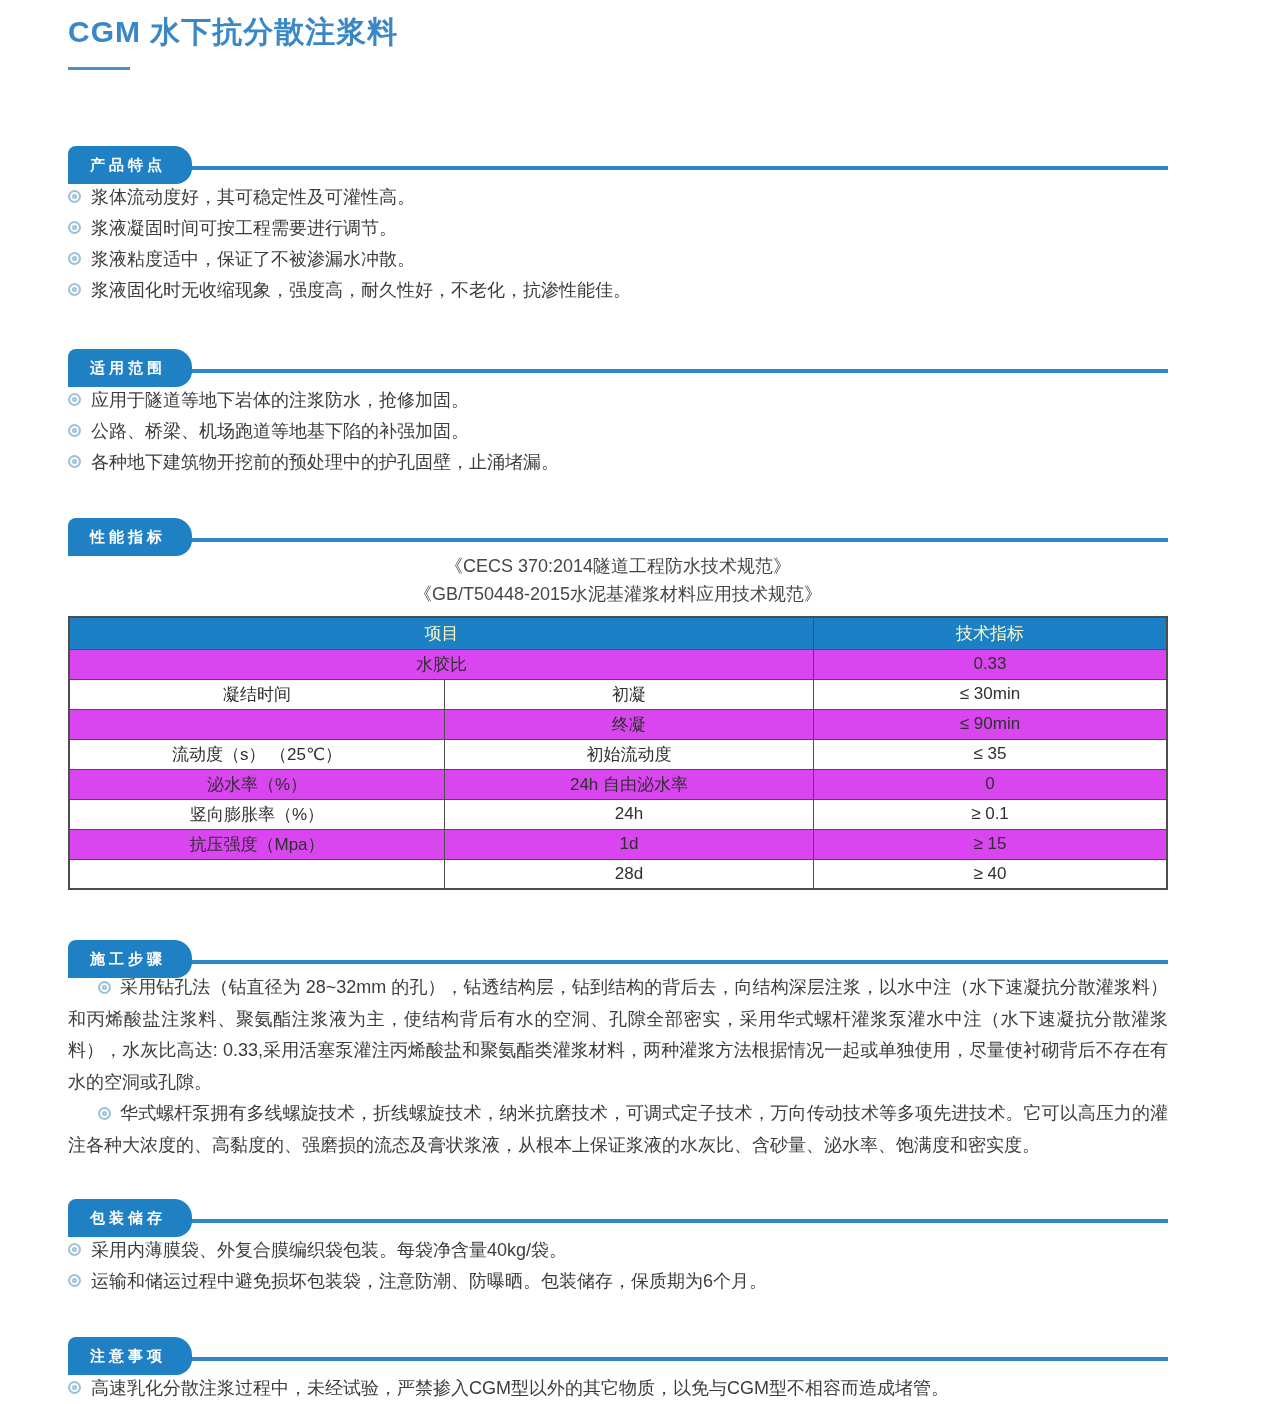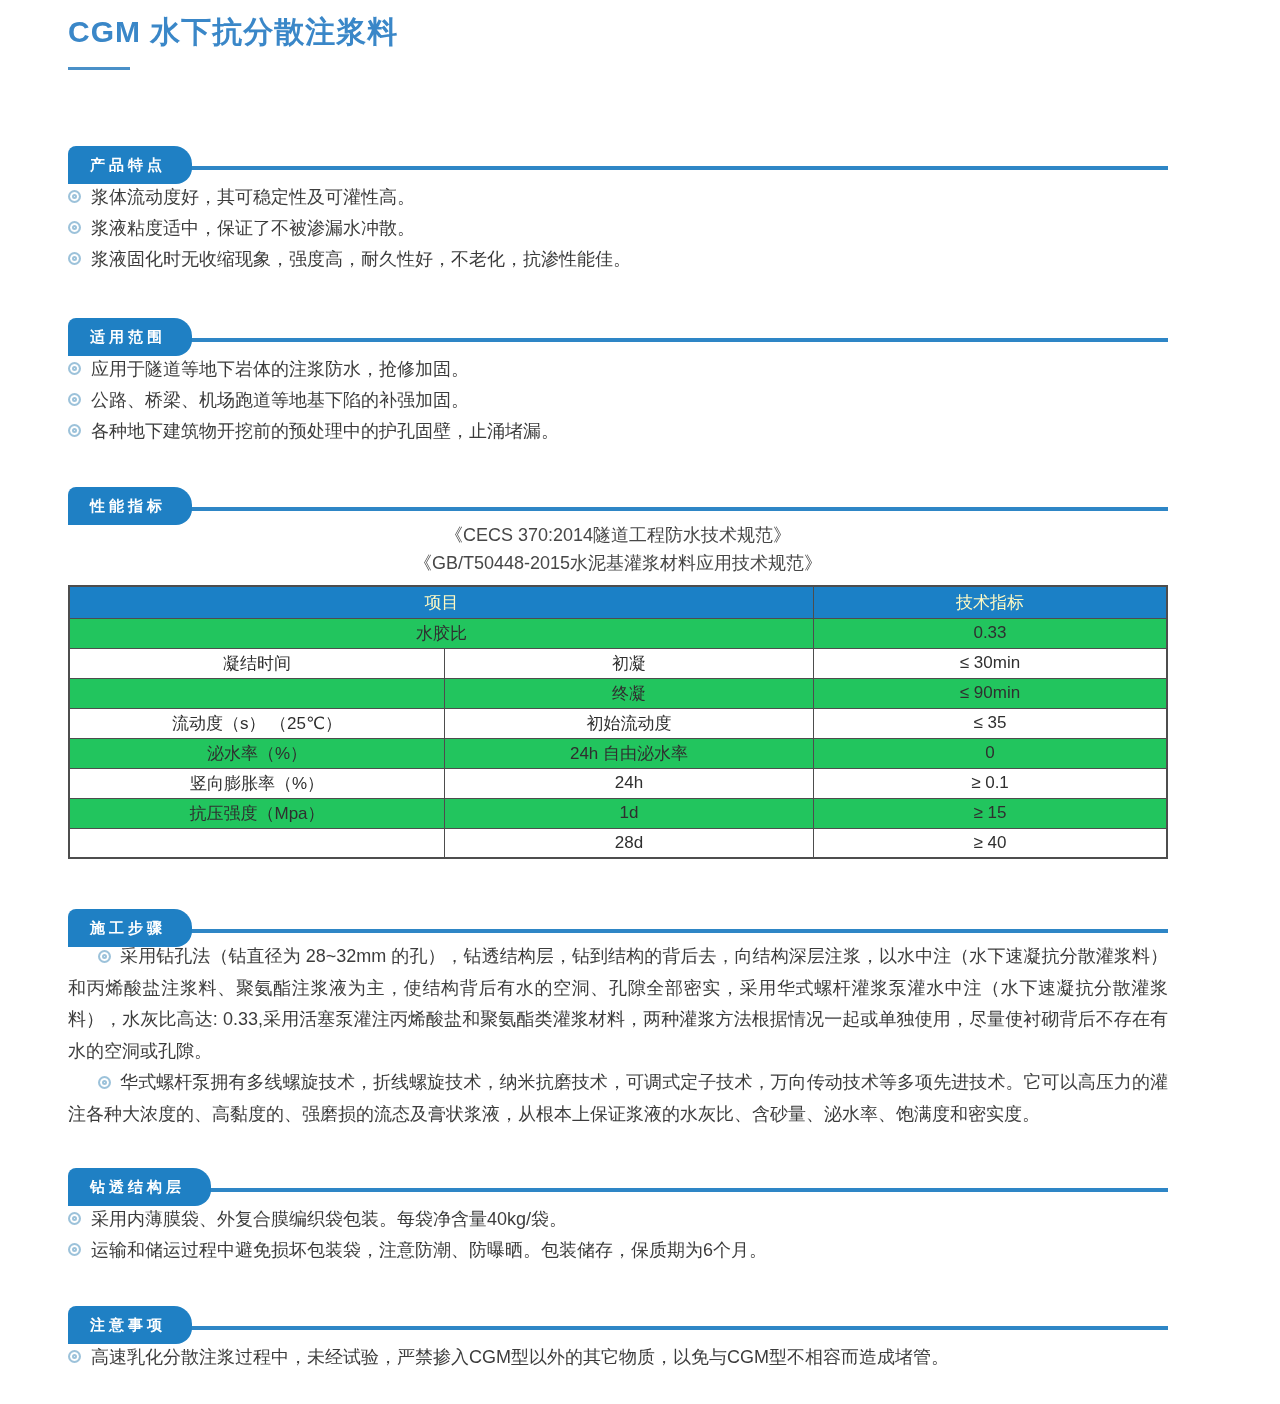--- a/index.html
+++ b/index.html
@@ -69,21 +69,21 @@
   }
   table.spec th, table.spec td {
     border: 1.5px solid #4d4d4d;
     height: 30px; text-align: center; vertical-align: middle;
     padding: 0 4px;
   }
   table.spec thead th {
     background: #1b80c6; color: #fef9c3;
     font-weight: normal; height: 32px;
   }
-  tr.gray td { background: #22c55e; }
+  tr.gray td { background: #d946ef; }
   tr.white td { background: #ffffff; }
 
   
   .paras { margin-top: 8px; }
   .paras p {
     font-size: 18px; line-height: 31.5px; color: #3c3c3c;
     text-align: justify; text-indent: 30px;
   }
 
   
@@ -107,20 +107,24 @@
   <div class="sec-header sec-features">
     <span class="sec-tab">产品特点</span>
   </div>
   <ul class="bullets">
     <li>
         <span class="ring"></span>
         <span>浆体流动度好，其可稳定性及可灌性高。</span>
       </li>
     <li>
         <span class="ring"></span>
+        <span>浆液凝固时间可按工程需要进行调节。</span>
+      </li>
+    <li>
+        <span class="ring"></span>
         <span>浆液粘度适中，保证了不被渗漏水冲散。</span>
       </li>
     <li>
         <span class="ring"></span>
         <span>浆液固化时无收缩现象，强度高，耐久性好，不老化，抗渗性能佳。</span>
       </li>
   </ul>
 
   <div class="sec-header sec-scope">
     <span class="sec-tab">适用范围</span>
@@ -205,21 +209,21 @@
 
   <div class="sec-header sec-steps">
     <span class="sec-tab">施工步骤</span>
   </div>
   <div class="paras">
     <p><span class="ring-inline"></span><span>采用钻孔法（钻直径为 28~32mm 的孔），钻透结构层，钻到结构的背后去，向结构深层注浆，以水中注（水下速凝抗分散灌浆料）和丙烯酸盐注浆料、聚氨酯注浆液为主，使结构背后有水的空洞、孔隙全部密实，采用华式螺杆灌浆泵灌水中注（水下速凝抗分散灌浆料），水灰比高达: 0.33,采用活塞泵灌注丙烯酸盐和聚氨酯类灌浆材料，两种灌浆方法根据情况一起或单独使用，尽量使衬砌背后不存在有水的空洞或孔隙。</span></p>
     <p><span class="ring-inline"></span><span>华式螺杆泵拥有多线螺旋技术，折线螺旋技术，纳米抗磨技术，可调式定子技术，万向传动技术等多项先进技术。它可以高压力的灌注各种大浓度的、高黏度的、强磨损的流态及膏状浆液，从根本上保证浆液的水灰比、含砂量、泌水率、饱满度和密实度。</span></p>
   </div>
 
   <div class="sec-header sec-storage">
-    <span class="sec-tab">钻透结构层</span>
+    <span class="sec-tab">包装储存</span>
   </div>
   <ul class="bullets tight">
     <li>
         <span class="ring"></span>
         <span>采用内薄膜袋、外复合膜编织袋包装。每袋净含量40kg/袋。</span>
       </li>
     <li>
         <span class="ring"></span>
         <span>运输和储运过程中避免损坏包装袋，注意防潮、防曝晒。包装储存，保质期为6个月。</span>
       </li>

